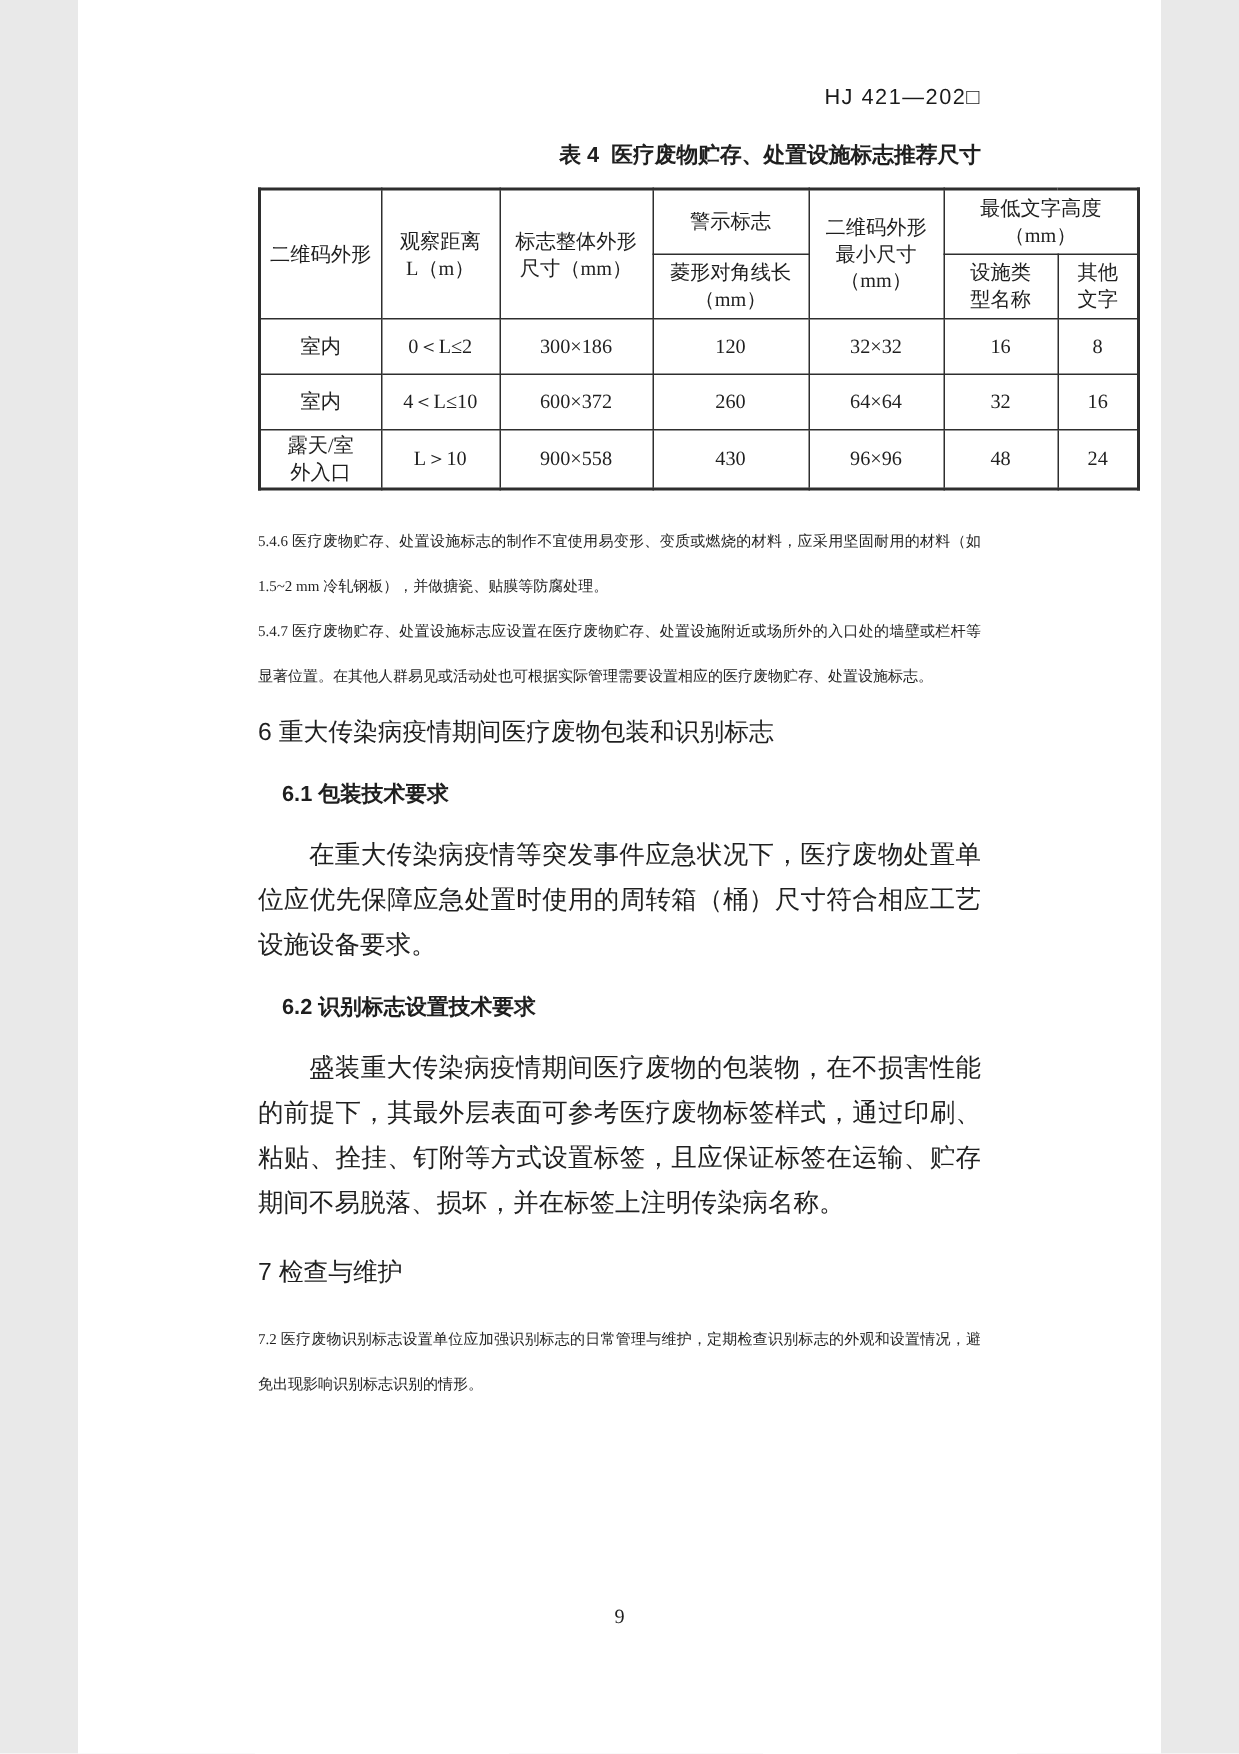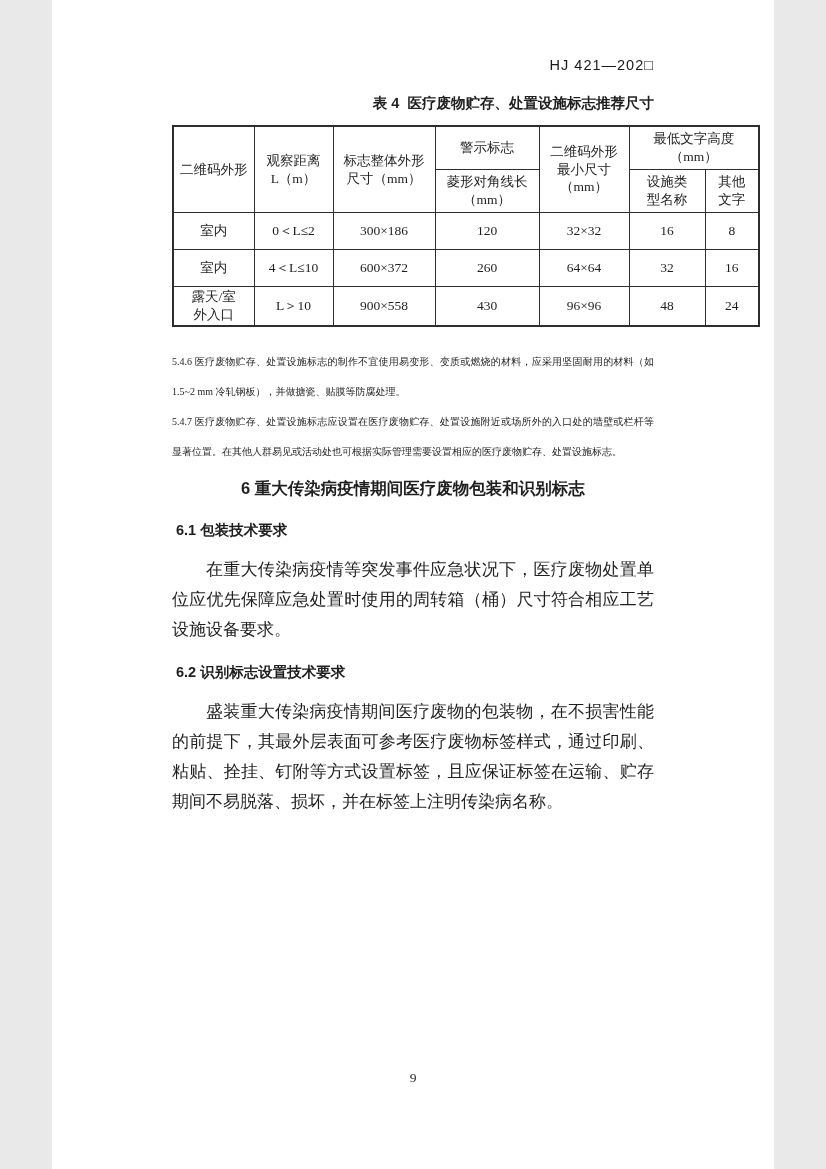--- a/index.html
+++ b/index.html
@@ -67,31 +67,30 @@
   p.indent{
     margin:0;
     font-size:17px;
     line-height:30px;
     text-align:justify;
     text-indent:2em;
   }
   h2.chapter{
     font-family:"Liberation Sans","DejaVu Sans",sans-serif;
     font-size:16.5px;
-    font-weight:bold;
+    font-weight:normal;
     margin:8px 0 18px 0;
     line-height:26px;
-    text-align:center;
   }
   h2.chapter.mt{margin-top:18px;}
   h3.sub{
     font-family:"Liberation Sans","DejaVu Sans",sans-serif;
     font-size:14.5px;
     font-weight:bold;
-    margin:16px 0 14px 4px;
+    margin:16px 0 14px 16px;
     line-height:22px;
   }
   p.clause.mt{margin-top:10px;}
   .page-number{
     position:absolute;
     left:0;right:0;
     top:1070px;
     text-align:center;
     font-size:13.5px;
   }
@@ -174,19 +173,21 @@
     <p class="clause">5.4.7 医疗废物贮存、处置设施标志应设置在医疗废物贮存、处置设施附近或场所外的入口处的墙壁或栏杆等显著位置。在其他人群易见或活动处也可根据实际管理需要设置相应的医疗废物贮存、处置设施标志。</p>
 
     <h2 class="chapter">6 重大传染病疫情期间医疗废物包装和识别标志</h2>
 
     <h3 class="sub">6.1 包装技术要求</h3>
     <p class="indent">在重大传染病疫情等突发事件应急状况下，医疗废物处置单位应优先保障应急处置时使用的周转箱（桶）尺寸符合相应工艺设施设备要求。</p>
 
     <h3 class="sub">6.2 识别标志设置技术要求</h3>
     <p class="indent">盛装重大传染病疫情期间医疗废物的包装物，在不损害性能的前提下，其最外层表面可参考医疗废物标签样式，通过印刷、粘贴、拴挂、钉附等方式设置标签，且应保证标签在运输、贮存期间不易脱落、损坏，并在标签上注明传染病名称。</p>
 
+    <h2 class="chapter mt">7 检查与维护</h2>
 
+    <p class="clause">7.2 医疗废物识别标志设置单位应加强识别标志的日常管理与维护，定期检查识别标志的外观和设置情况，避免出现影响识别标志识别的情形。</p>
 
   </div>
 
   <div class="page-number">9</div>
 
 </div>
 
 </body></html>

